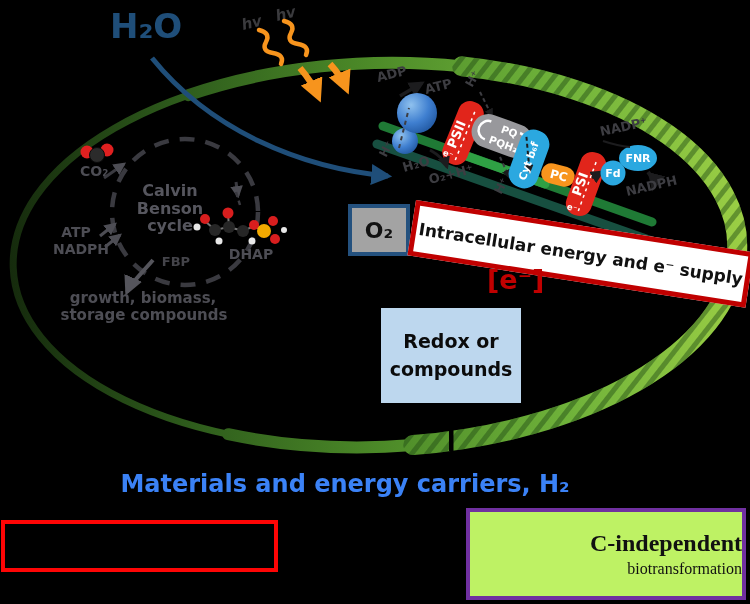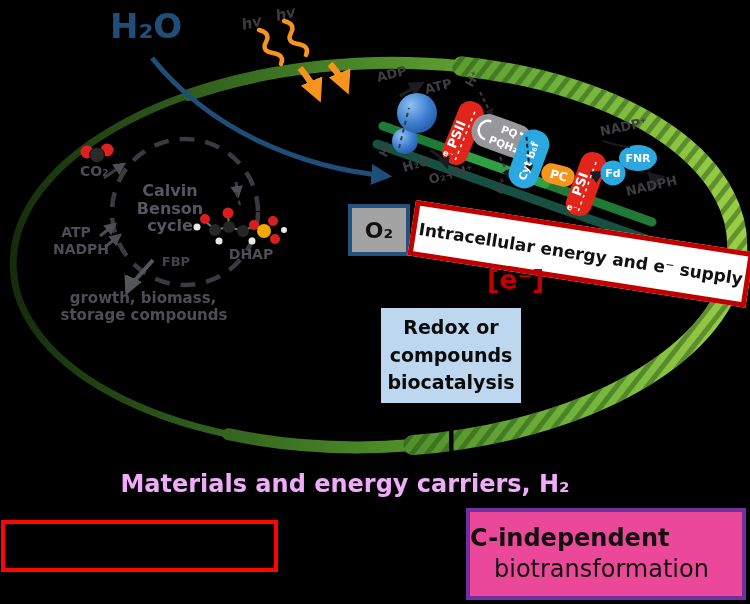--- a/index.html
+++ b/index.html
@@ -9,26 +9,26 @@
   svg text{font-family:"DejaVu Sans","Liberation Sans",sans-serif;}
   .h2o-title{left:110px;top:6px;font-size:34px;font-weight:bold;color:#1F4E79;}
   .o2-box{left:348px;top:204px;width:54px;height:44px;background:#a3a3a3;border:4px solid #24517E;
           display:flex;align-items:center;justify-content:center;font-size:22px;font-weight:bold;color:#111;}
   .banner{left:416px;top:200px;width:332px;height:46px;background:#fff;border:5px solid #C00000;
           transform:rotate(8.8deg);transform-origin:top left;display:flex;align-items:center;justify-content:center;
           font-size:17px;font-weight:bold;color:#111;white-space:nowrap;}
   .e-pool{left:487px;top:264px;font-size:27px;font-weight:bold;color:#C00000;}
   .redox-box{left:381px;top:308px;width:140px;height:95px;background:#BDD7EE;display:flex;flex-direction:column;
              align-items:center;justify-content:center;font-size:19px;font-weight:bold;color:#0b0b0b;line-height:1.45;}
-  .materials{left:100px;top:470px;width:490px;text-align:center;font-size:24px;font-weight:bold;color:#f0abfc;}
+  .materials{left:100px;top:470px;width:490px;text-align:center;font-size:24px;font-weight:bold;color:#3b82f6;}
   .red-empty-box{left:1px;top:520px;width:269px;height:44px;border:4px solid #FE0505;background:transparent;}
-  .c-box{left:466px;top:508px;width:272px;height:84px;background:#ec4899;border:4px solid #7030A0;
-         display:flex;flex-direction:column;align-items:flex-start;justify-content:center;color:#111;line-height:1.3;}
+  .c-box{left:466px;top:508px;width:272px;height:84px;background:#bef264;border:4px solid #7030A0;
+         display:flex;flex-direction:column;align-items:flex-end;justify-content:center;color:#111;line-height:1.3;font-family:Liberation Serif, serif;}
   .c-box .l1{font-size:24px;font-weight:bold;}
-  .c-box .l2{font-size:24px;font-weight:normal;margin-left:24px;}
+  .c-box .l2{font-size:16px;font-weight:normal;margin-left:24px;}
 </style>
 </head>
 <body>
 
 <div class="stage">
 
 <svg class="abs" style="left:0;top:0" width="750" height="604" viewBox="0 0 750 604">
   <defs>
     <linearGradient id="cellGrad" gradientUnits="userSpaceOnUse" x1="0" y1="255" x2="750" y2="255">
       <stop offset="0" stop-color="#14280c"></stop>
@@ -206,21 +206,20 @@
 
 <div class="abs banner">
   <span>Intracellular energy and e⁻ supply</span>
 </div>
 
 <div class="abs e-pool">[e⁻]</div>
 
 <div class="abs redox-box">
   <span>Redox or</span>
   <span>compounds</span>
-  <span>biocatalysis</span>
 </div>
 
 <div class="abs materials">Materials and energy carriers, H₂</div>
 
 <div class="abs red-empty-box"></div>
 
 <div class="abs c-box">
   <span class="l1">C-independent</span>
   <span class="l2">biotransformation</span>
 </div>

